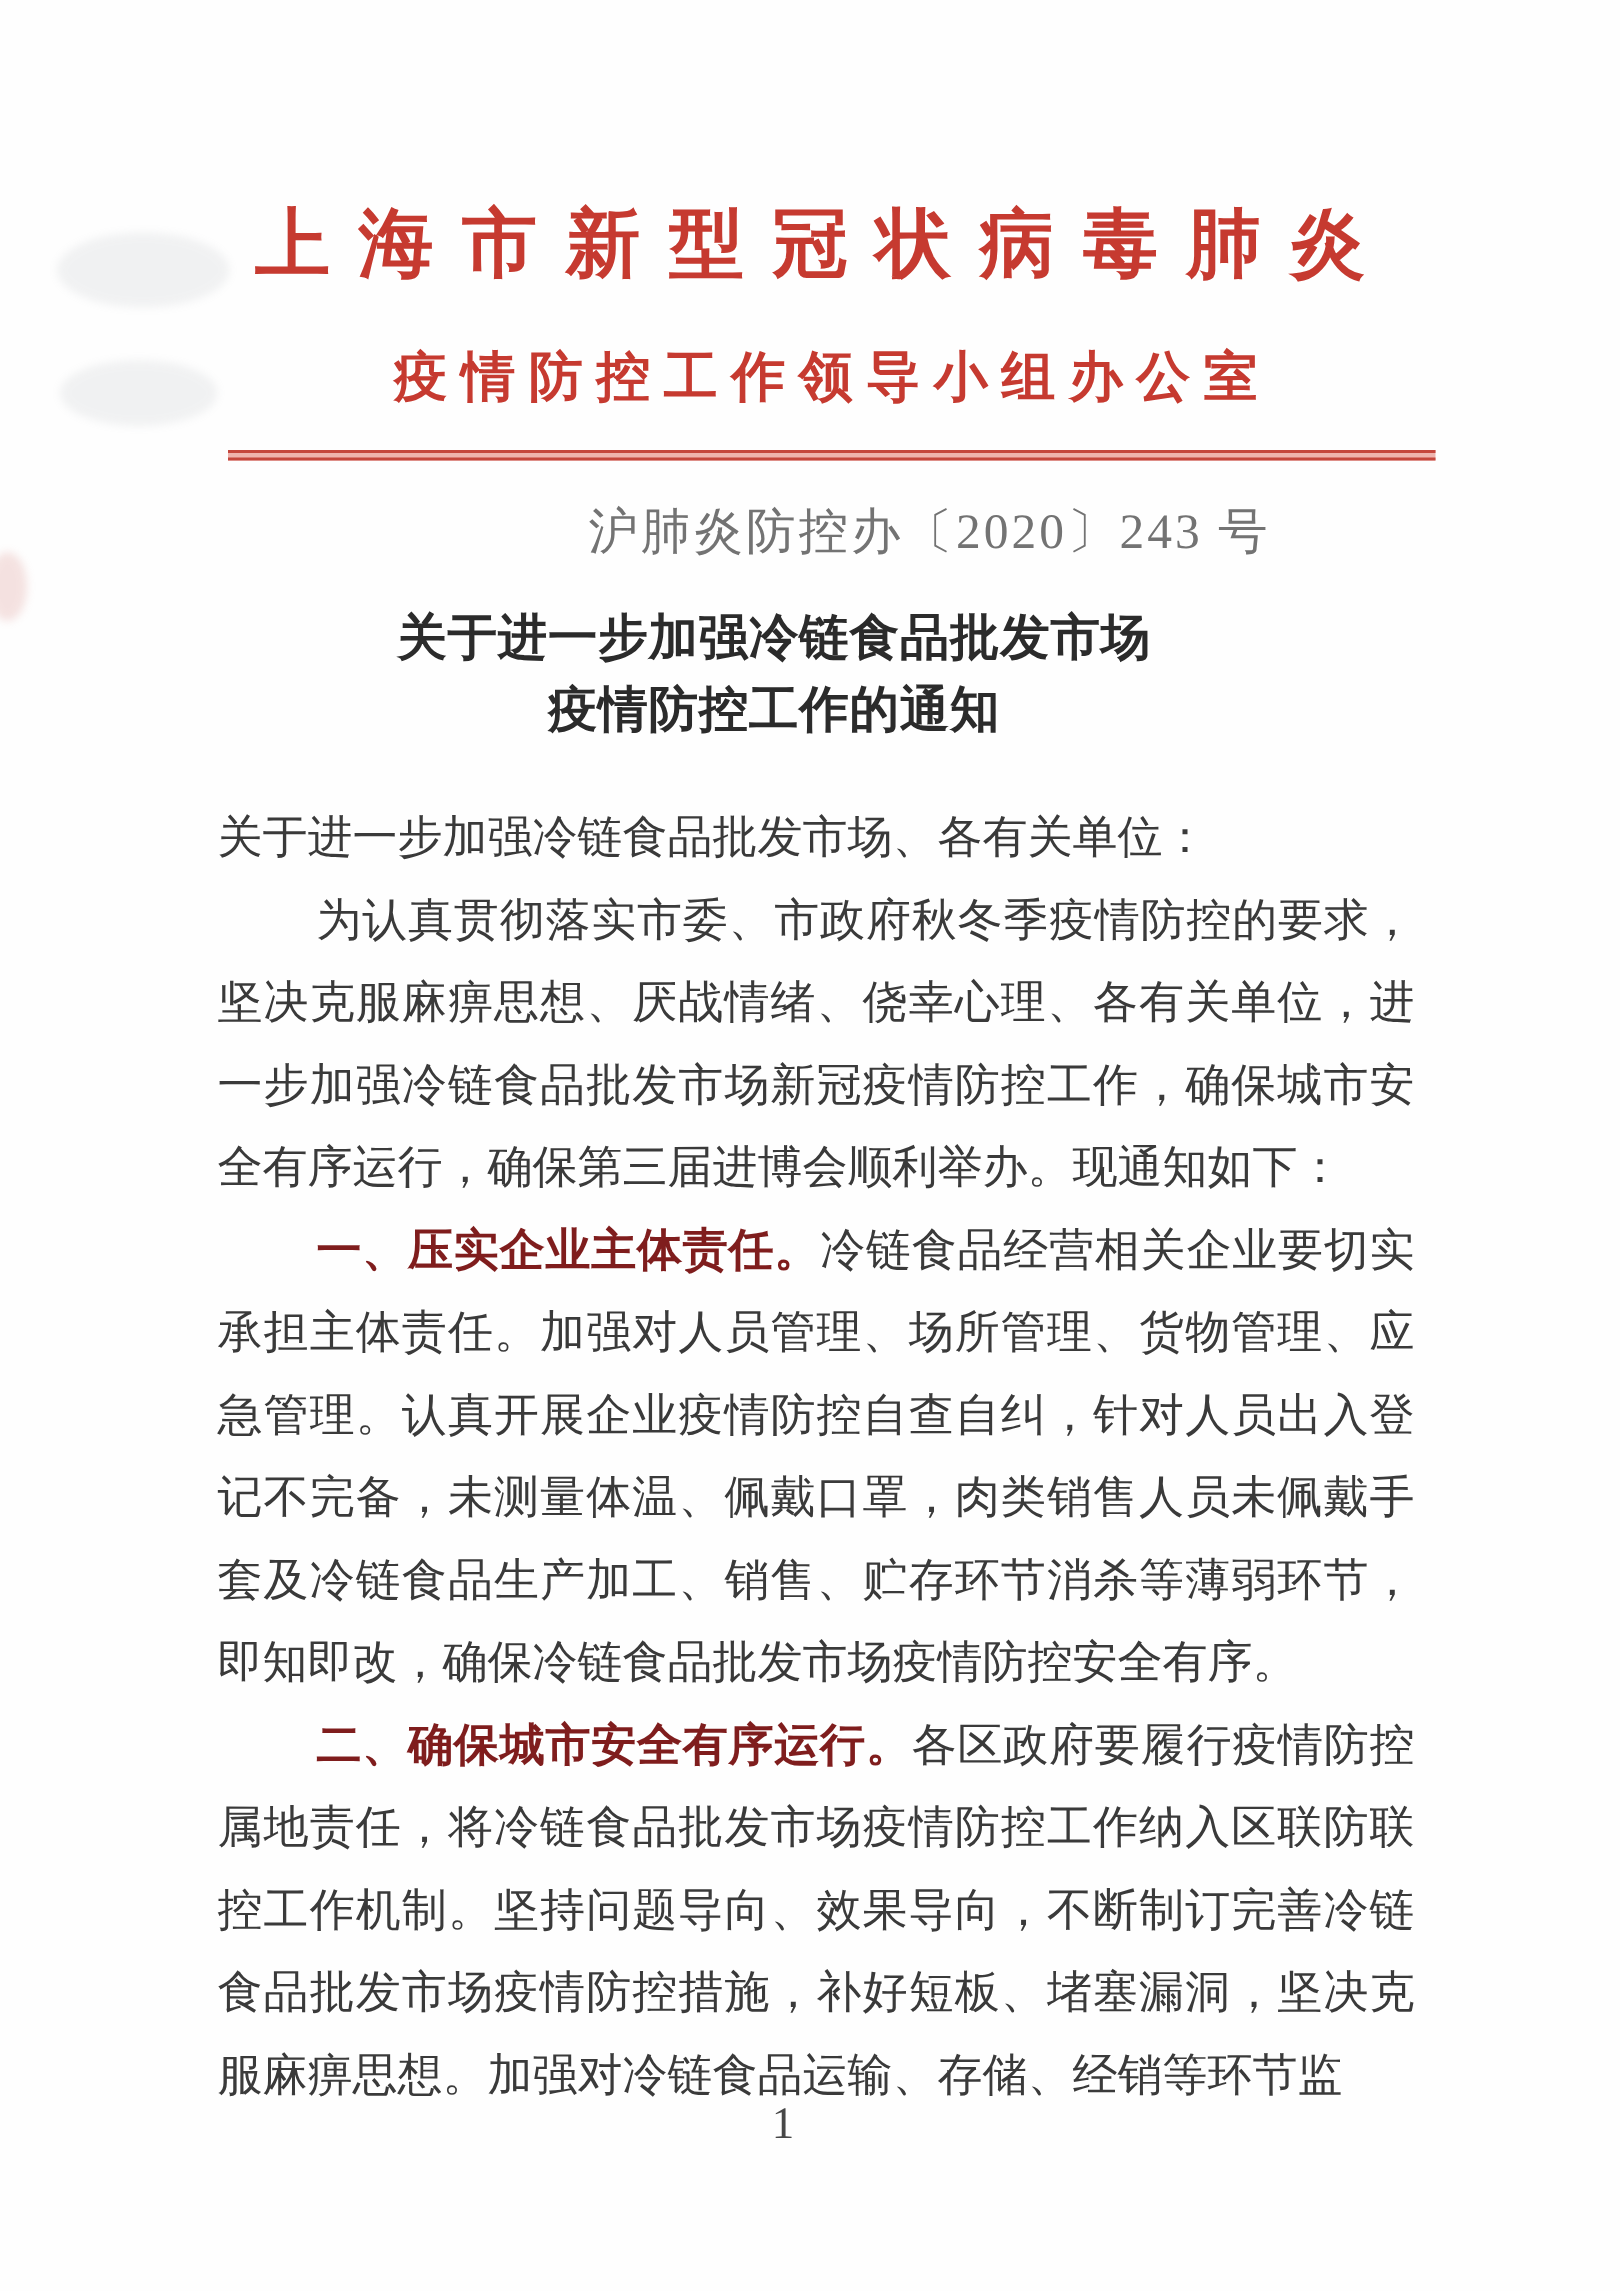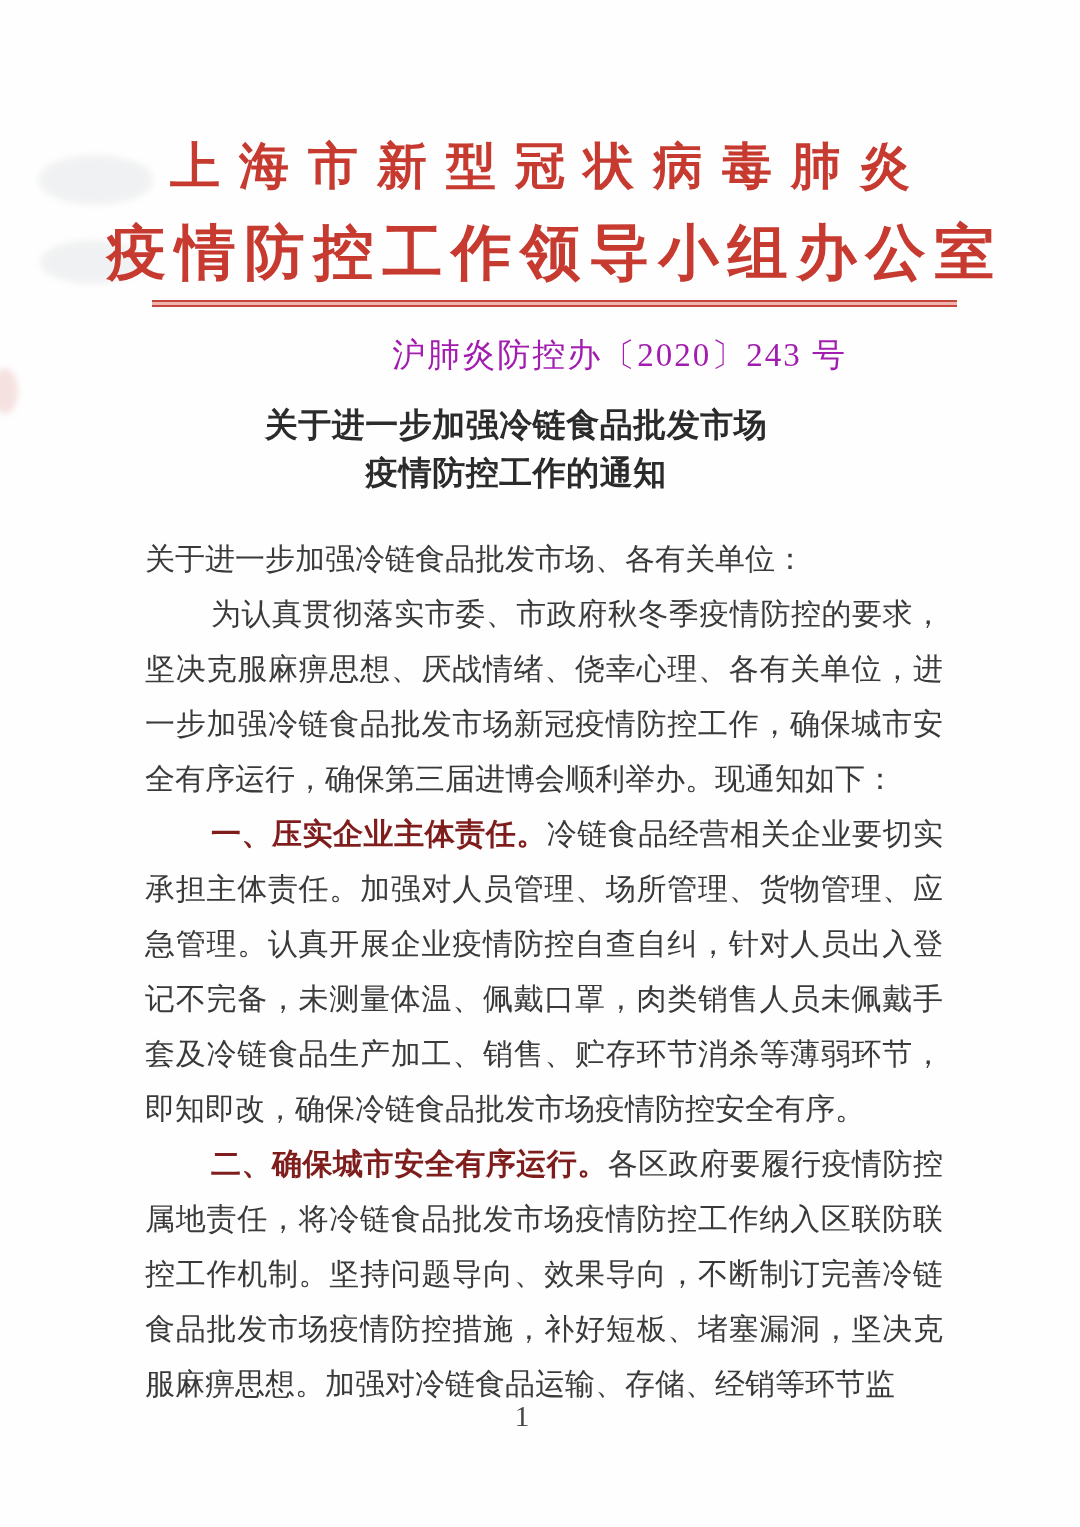--- a/index.html
+++ b/index.html
@@ -22,31 +22,31 @@
 
   
   .letterhead {
     position: absolute;
     top: 123px;
     left: 0;
     width: 1080px;
     text-align: center;
     color: #c63a30;
     font-weight: 700;
-    font-family: Liberation Serif, serif;
+    font-family: Liberation Mono, monospace;
   }
   .letterhead .lh-line1 {
     font-size: 50px;
     line-height: 87px;
     letter-spacing: 19px;
     text-indent: 19px;
     white-space: nowrap;
   }
   .letterhead .lh-line2 {
-    font-size: 60px;
+    font-size: 36px;
     line-height: 87px;
     letter-spacing: 9px;
     text-indent: 9px;
     white-space: nowrap;
     margin-left: 21px;
   }
 
   
   .red-rule {
     position: absolute;
@@ -62,21 +62,21 @@
 
   
   .doc-number {
     position: absolute;
     top: 333px;
     left: 0;
     width: 847px;
     text-align: right;
     font-size: 33px;
     line-height: 44px;
-    color: #a21caf;
+    color: #737373;
     letter-spacing: 2px;
     white-space: nowrap;
   }
 
   
   .notice-title {
     position: absolute;
     top: 401px;
     left: 0;
     width: 1080px;

